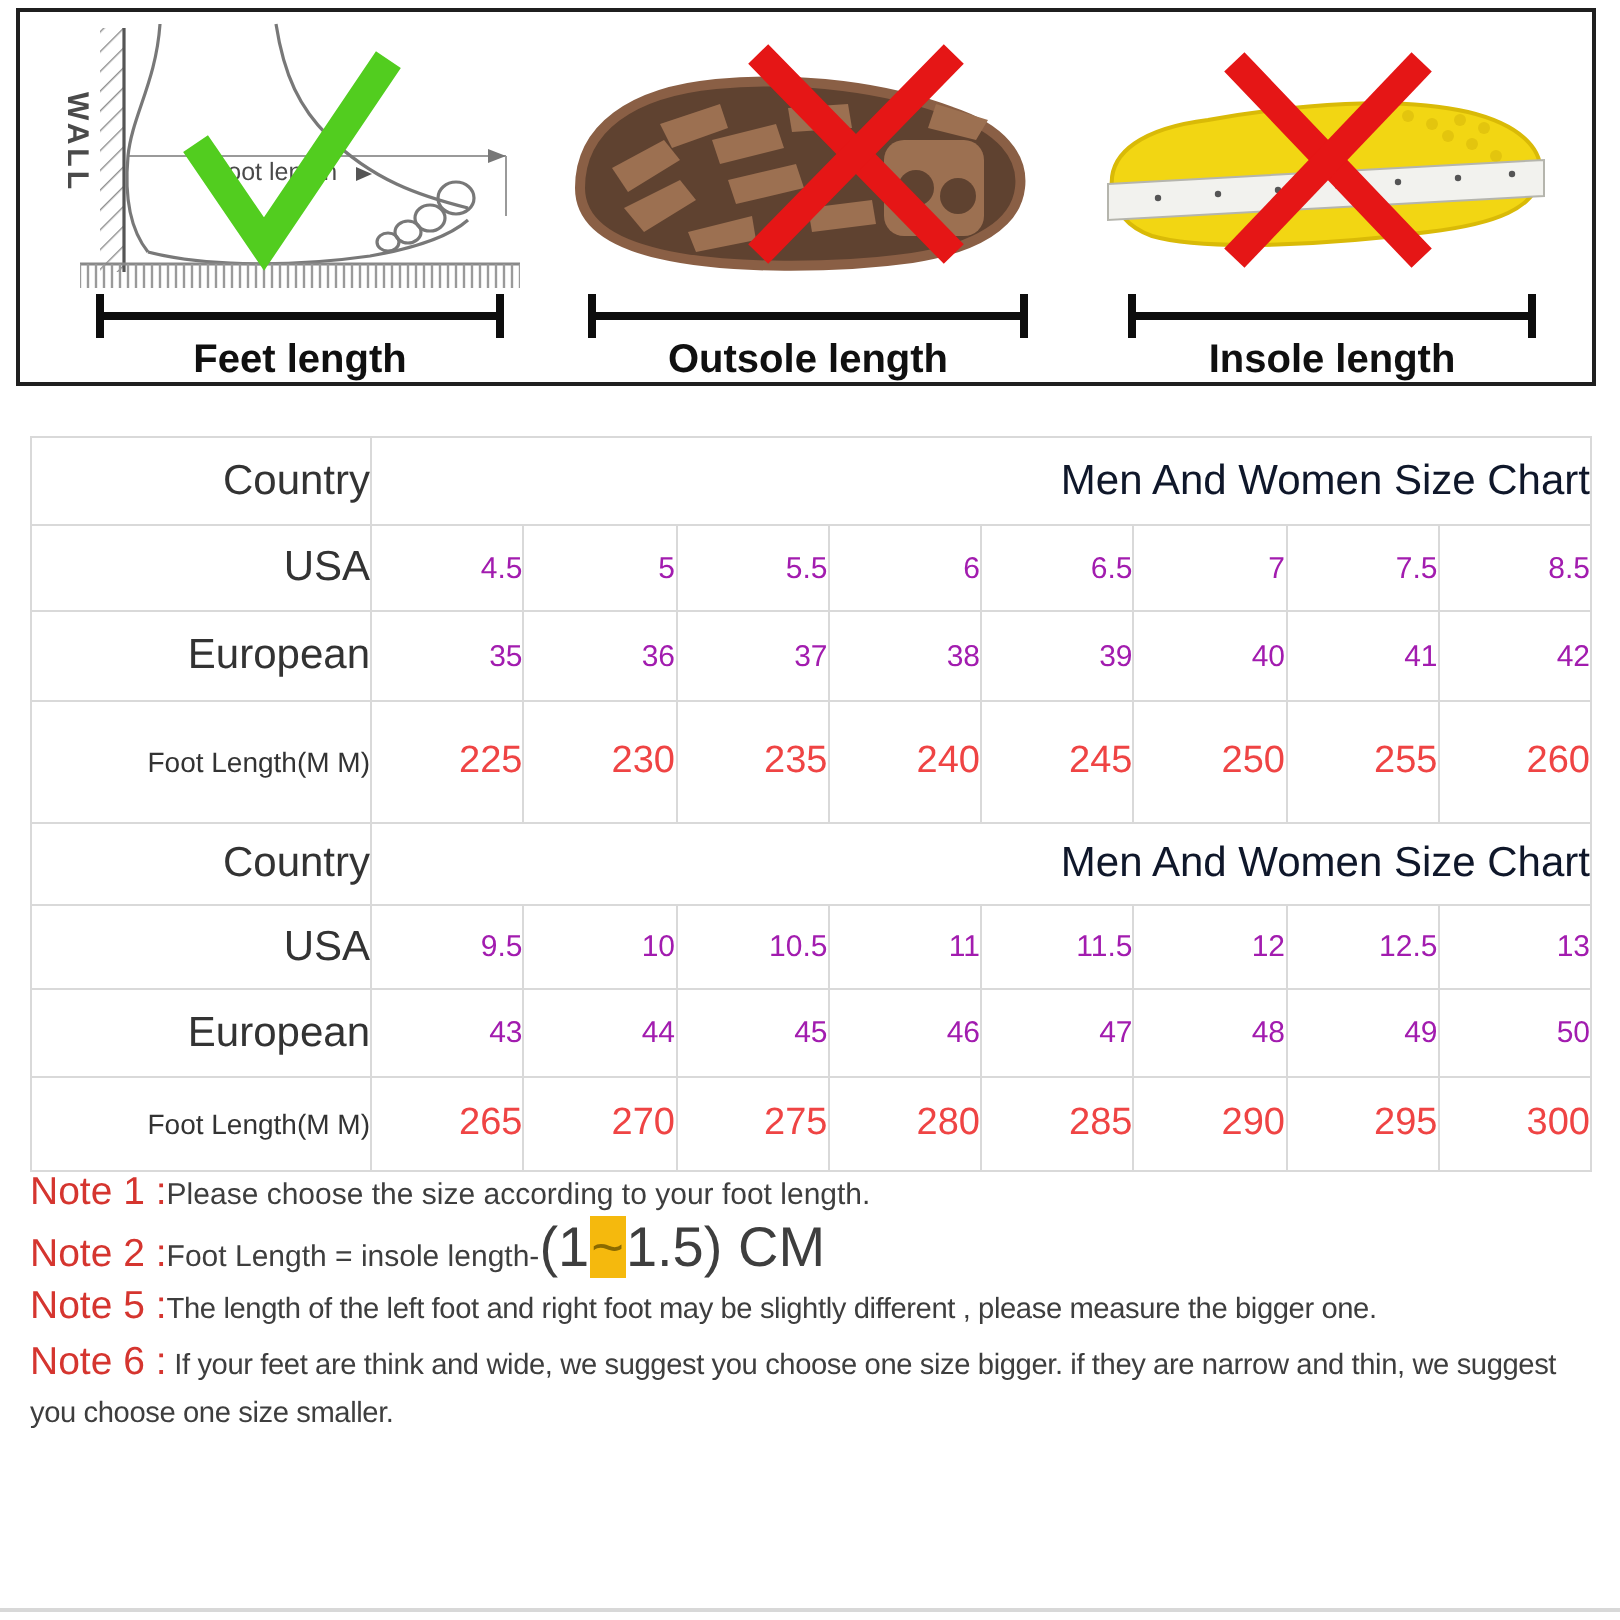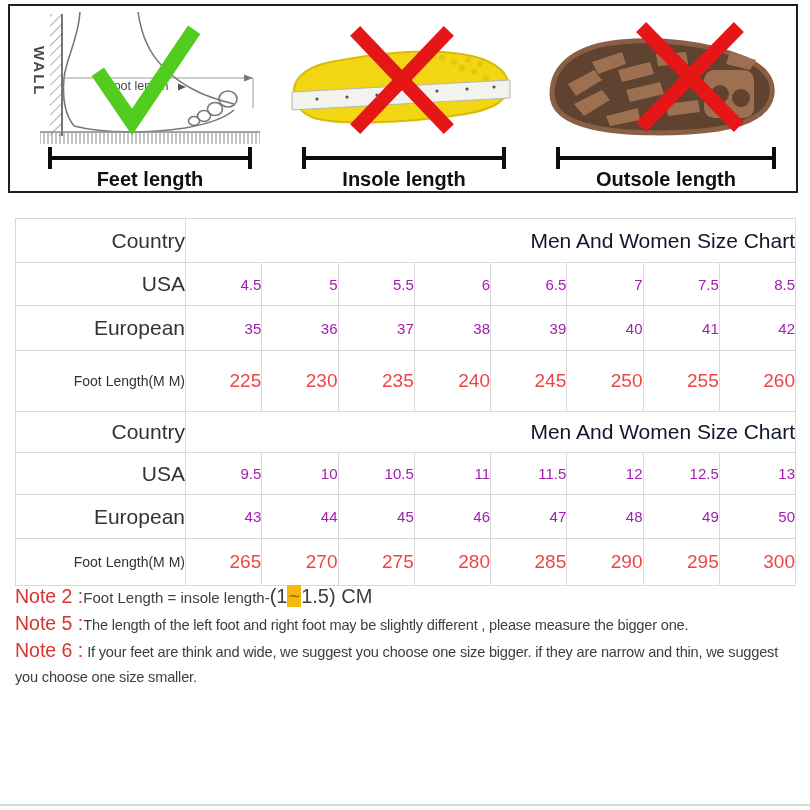--- a/index.html
+++ b/index.html
@@ -35,21 +35,21 @@
   .red{color:#ef4444}
   .cell.foot-lbl{font-size:14px}
   .cell.foot-num{font-size:19px}
 
   
   .notes{position:absolute;left:15px;top:585px;width:783px}
   .note{margin:0 0 2px 0;line-height:23.5px}
   .nprefix{color:#d5352f;font-size:19.5px}
   .nbody{font-size:15px;color:#3e3e3e}
   .condensed .nbody{font-size:14.6px;letter-spacing:-0.2px}
-  .nbig{font-size:20px;color:#3e3e3e}
+  .nbig{font-size:28px;color:#3e3e3e}
   .nhl{background:#f5b90d;color:#8a6a00;padding:0 1px}
 
   .bottom-line{position:absolute;left:0;top:804px;width:810px;height:2px;background:#d8d8d8}
 </style>
 </head>
 <body>
 
 <div class="measure-panel">
 
   <div class="ill">
@@ -87,56 +87,20 @@
       <rect x="30" y="126" width="220" height="12" fill="url(#ruler)"></rect>
 
       <path d="M92,72 L122,116 L180,30" stroke="#52cd1f" stroke-width="15" fill="none" stroke-linecap="square" stroke-linejoin="miter"></path>
 
       <g stroke="#0d0d0d" stroke-width="4">
         <line x1="40" y1="152" x2="240" y2="152"></line>
         <line x1="40" y1="141" x2="40" y2="163"></line>
         <line x1="240" y1="141" x2="240" y2="163"></line>
       </g>
       <text class="ill-label" x="140" y="180" text-anchor="middle">Feet length</text>
-    </svg>
-  </div>
-
-  <div class="ill">
-    <svg width="262" height="185" viewBox="0 0 262 185">
-      <path d="M22,88 C20,70 38,58 70,54 C115,46 165,42 200,50 C225,56 238,68 236,82 C234,98 214,106 180,110 C135,116 70,120 42,112 C28,107 23,98 22,88 Z" fill="#f2d613" stroke="#d9ba07" stroke-width="2"></path>
-      <g fill="#e3c50e">
-        <circle cx="190" cy="62" r="3"></circle>
-          <circle cx="202" cy="66" r="3"></circle>
-          <circle cx="214" cy="72" r="3"></circle>
-        <circle cx="182" cy="56" r="3"></circle>
-          <circle cx="170" cy="52" r="3"></circle>
-          <circle cx="158" cy="50" r="3"></circle>
-        <circle cx="196" cy="54" r="3"></circle>
-          <circle cx="208" cy="58" r="3"></circle>
-      </g>
-      <path d="M20,86 L238,74 L238,92 L20,104 Z" fill="#f2f2ee" stroke="#b5b5ad" stroke-width="1"></path>
-      <g fill="#555">
-        <circle cx="45" cy="93" r="1.6"></circle>
-          <circle cx="75" cy="91" r="1.6"></circle>
-          <circle cx="105" cy="89" r="1.6"></circle>
-        <circle cx="135" cy="87" r="1.6"></circle>
-          <circle cx="165" cy="85" r="1.6"></circle>
-          <circle cx="195" cy="83" r="1.6"></circle>
-        <circle cx="222" cy="81" r="1.6"></circle>
-      </g>
-      <g stroke="#e51616" stroke-width="14" stroke-linecap="square">
-        <line x1="88" y1="30" x2="172" y2="118"></line>
-        <line x1="172" y1="30" x2="88" y2="118"></line>
-      </g>
-      <g stroke="#0d0d0d" stroke-width="4">
-        <line x1="32" y1="152" x2="232" y2="152"></line>
-        <line x1="32" y1="141" x2="32" y2="163"></line>
-        <line x1="232" y1="141" x2="232" y2="163"></line>
-      </g>
-      <text class="ill-label" x="132" y="180" text-anchor="middle">Insole length</text>
     </svg>
   </div>
 
   <div class="ill">
     <svg width="262" height="185" viewBox="0 0 262 185">
       <path d="M18,88 C18,58 44,40 86,36 C130,32 172,38 204,50 C228,58 240,72 238,88 C236,106 216,118 184,123 C148,128 92,129 58,121 C32,115 18,104 18,88 Z" fill="#5f4230" stroke="#8a5f45" stroke-width="5"></path>
       <g fill="#9c7051">
         <polygon points="34,78 60,64 68,74 42,90"></polygon>
         <polygon points="40,98 68,84 76,94 50,110"></polygon>
         <polygon points="58,56 88,46 92,58 64,68"></polygon>
@@ -157,20 +121,56 @@
         <line x1="200" y1="26" x2="112" y2="116"></line>
       </g>
       <g stroke="#0d0d0d" stroke-width="4">
         <line x1="24" y1="152" x2="240" y2="152"></line>
         <line x1="24" y1="141" x2="24" y2="163"></line>
         <line x1="240" y1="141" x2="240" y2="163"></line>
       </g>
       <text class="ill-label" x="132" y="180" text-anchor="middle">Outsole length</text>
     </svg>
   </div>
+
+  <div class="ill">
+    <svg width="262" height="185" viewBox="0 0 262 185">
+      <path d="M22,88 C20,70 38,58 70,54 C115,46 165,42 200,50 C225,56 238,68 236,82 C234,98 214,106 180,110 C135,116 70,120 42,112 C28,107 23,98 22,88 Z" fill="#f2d613" stroke="#d9ba07" stroke-width="2"></path>
+      <g fill="#e3c50e">
+        <circle cx="190" cy="62" r="3"></circle>
+          <circle cx="202" cy="66" r="3"></circle>
+          <circle cx="214" cy="72" r="3"></circle>
+        <circle cx="182" cy="56" r="3"></circle>
+          <circle cx="170" cy="52" r="3"></circle>
+          <circle cx="158" cy="50" r="3"></circle>
+        <circle cx="196" cy="54" r="3"></circle>
+          <circle cx="208" cy="58" r="3"></circle>
+      </g>
+      <path d="M20,86 L238,74 L238,92 L20,104 Z" fill="#f2f2ee" stroke="#b5b5ad" stroke-width="1"></path>
+      <g fill="#555">
+        <circle cx="45" cy="93" r="1.6"></circle>
+          <circle cx="75" cy="91" r="1.6"></circle>
+          <circle cx="105" cy="89" r="1.6"></circle>
+        <circle cx="135" cy="87" r="1.6"></circle>
+          <circle cx="165" cy="85" r="1.6"></circle>
+          <circle cx="195" cy="83" r="1.6"></circle>
+        <circle cx="222" cy="81" r="1.6"></circle>
+      </g>
+      <g stroke="#e51616" stroke-width="14" stroke-linecap="square">
+        <line x1="88" y1="30" x2="172" y2="118"></line>
+        <line x1="172" y1="30" x2="88" y2="118"></line>
+      </g>
+      <g stroke="#0d0d0d" stroke-width="4">
+        <line x1="32" y1="152" x2="232" y2="152"></line>
+        <line x1="32" y1="141" x2="32" y2="163"></line>
+        <line x1="232" y1="141" x2="232" y2="163"></line>
+      </g>
+      <text class="ill-label" x="132" y="180" text-anchor="middle">Insole length</text>
+    </svg>
+  </div>
 </div>
 
 <table class="size-table">
   <colgroup>
     <col style="width:170px">
     <col>
       <col>
       <col>
       <col>
       <col>
@@ -250,18 +250,19 @@
         <td class="cell foot-num red">280</td>
         <td class="cell foot-num red">285</td>
         <td class="cell foot-num red">290</td>
         <td class="cell foot-num red">295</td>
         <td class="cell foot-num red">300</td>
       </tr>
     </tbody>
 </table>
 
 <div class="notes">
+    <p class="note"><span class="nprefix">Note 1 :</span><span class="nbody">Please choose the size according to your foot length.</span></p>
     <p class="note"><span class="nprefix">Note 2 :</span><span class="nbody">Foot Length = insole length-</span><span class="nbig">(1<span class="nhl">~</span>1.5) CM</span></p>
     <p class="note condensed"><span class="nprefix">Note 5 :</span><span class="nbody">The length of the left foot and right foot may be slightly different , please measure the bigger one.</span></p>
     <p class="note condensed"><span class="nprefix">Note 6 :</span><span class="nbody"> If your feet are think and wide, we suggest you choose one size bigger. if they are narrow and thin, we suggest you choose one size smaller.</span></p>
   </div>
 
 <div class="bottom-line"></div>
 
 </body></html>

